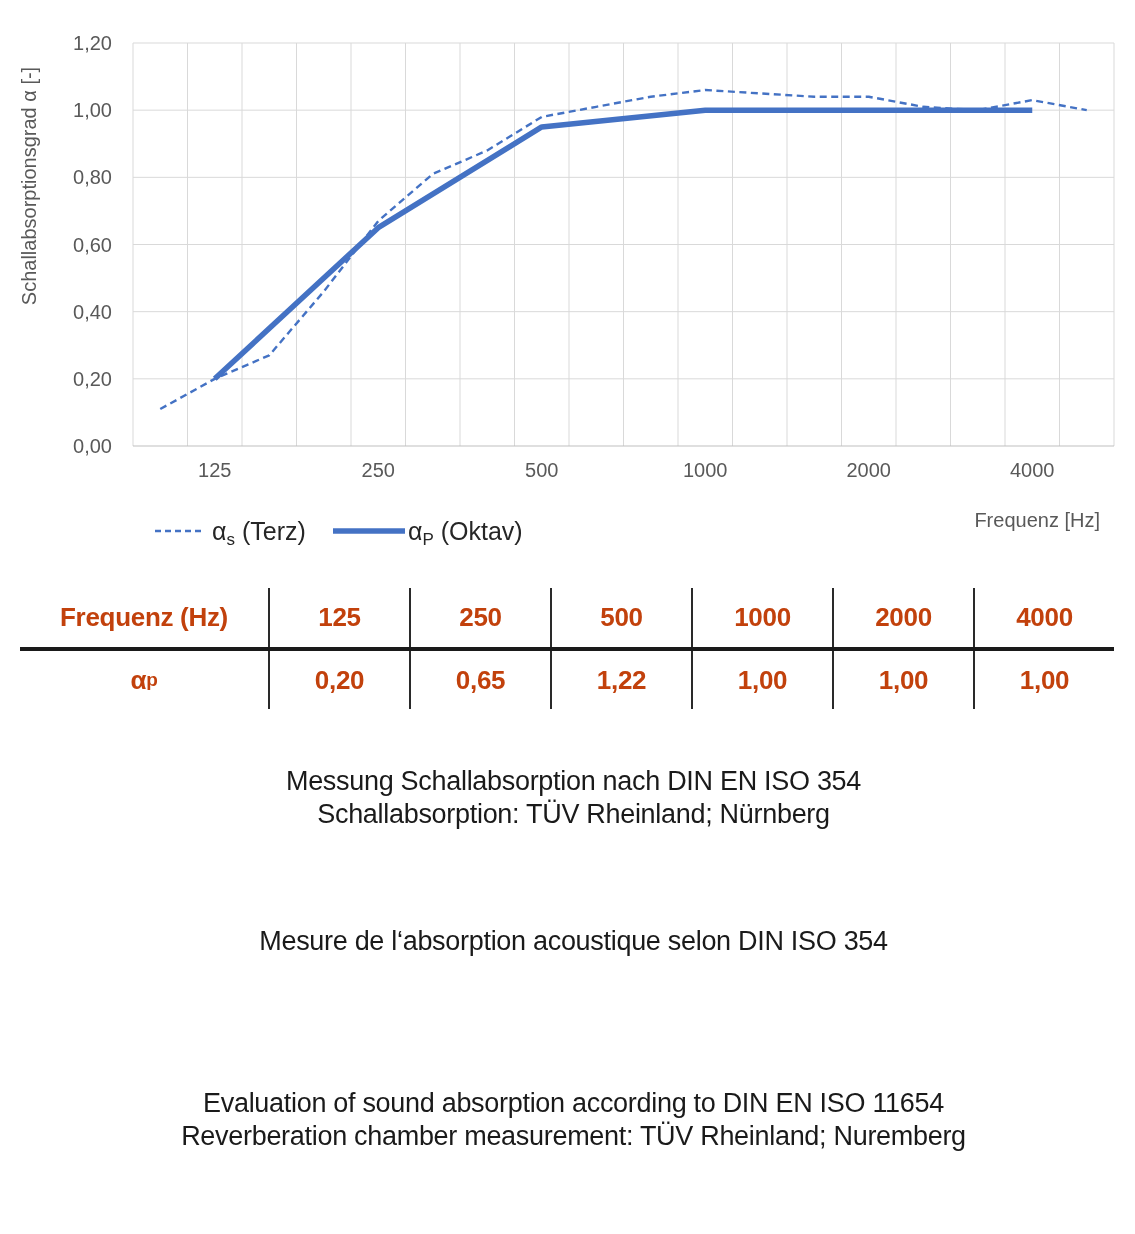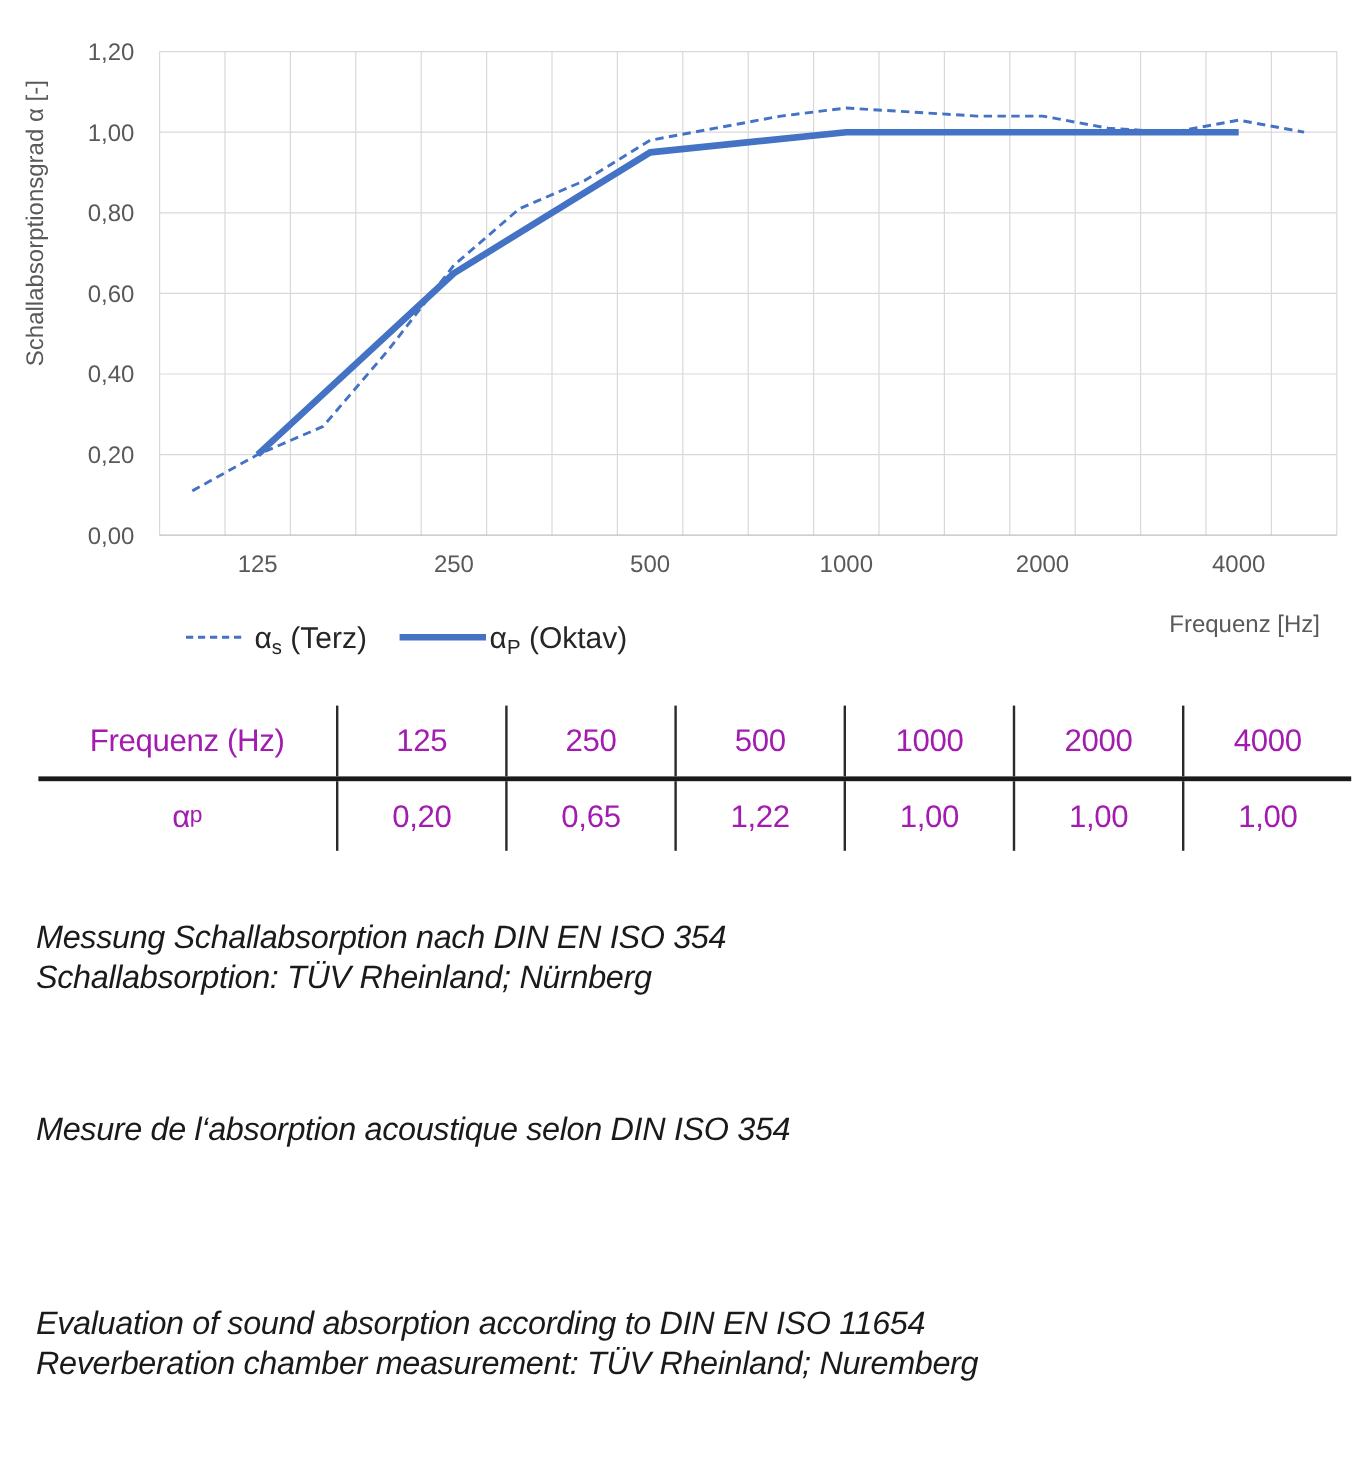--- a/index.html
+++ b/index.html
@@ -7,33 +7,33 @@
         font-family:"Liberation Sans",sans-serif;}
 
   
   #chart-wrap{position:absolute;left:0;top:0;width:1135px;height:565px;}
   svg text{font-family:"Liberation Sans",sans-serif;}
   .ax-title{fill:#595959;font-size:20px;}
   .legend-text{fill:#262626;font-size:25px;}
   .legend-sub{font-size:17px;}
 
   
-  .abs-table{position:absolute;left:32px;top:588px;width:1094px;color:#a21caf;}
+  .abs-table{position:absolute;left:20px;top:588px;width:1094px;color:#c2410c;font-weight:bold;}
   .t-row{display:grid;grid-template-columns:248px repeat(6,141px);}
   .t-head{border-bottom:4px solid #1a1a1a;}
   .t-cell{display:flex;align-items:center;justify-content:center;
           font-size:26px;letter-spacing:-0.3px;}
   .t-head .t-cell{height:59px;}
   .t-vals .t-cell{height:58px;}
   .t-cell + .t-cell{border-left:2px solid #2a2a2a;}
   .t-rowlabel sub{font-size:19px;line-height:0;}
 
   
-  .note{position:absolute;right:18px;left:30px;text-align:left;color:#1a1a1a;
-        font-size:27px;line-height:33px;letter-spacing:-0.3px;font-style:italic;}
+  .note{position:absolute;right:18px;left:30px;text-align:center;color:#1a1a1a;
+        font-size:27px;line-height:33px;letter-spacing:-0.3px;}
   .note-de{top:765px;}
   .note-fr{top:925px;}
   .note-en{top:1087px;}
 </style>
 </head>
 <body>
 
 <div id="page">
 
   <div id="chart-wrap">

